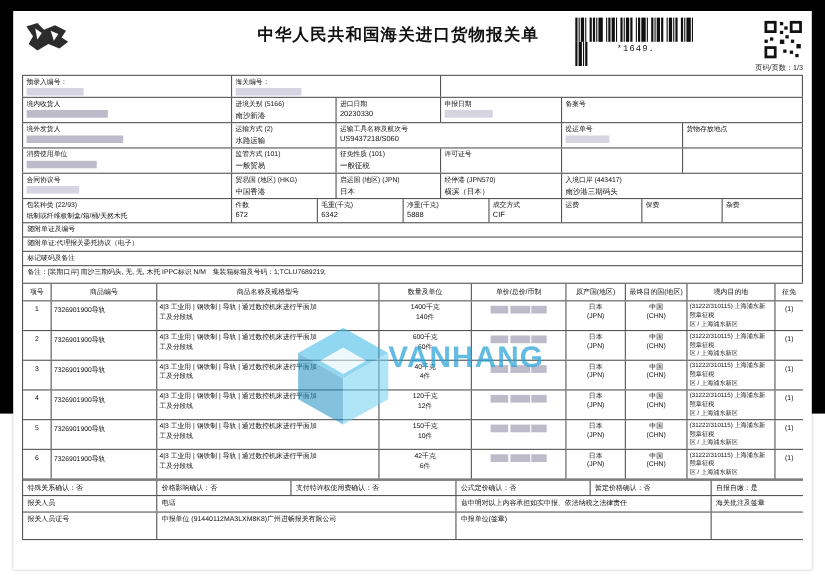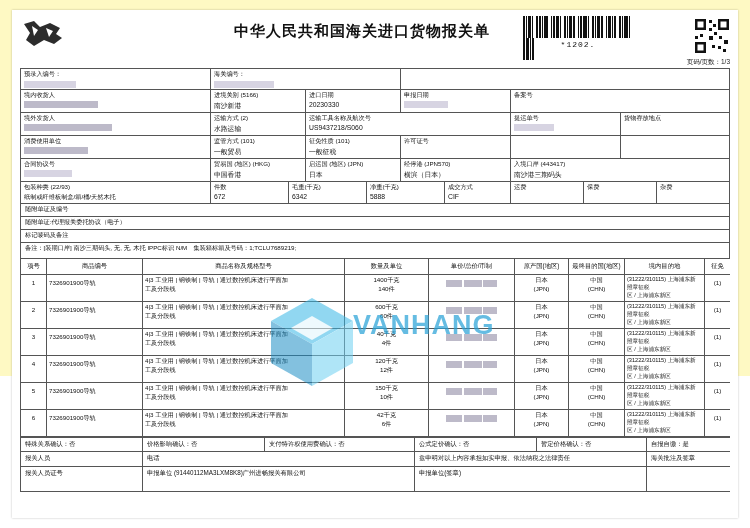--- a/index.html
+++ b/index.html
@@ -6,21 +6,21 @@
   body{
     width:750px;height:528px;
     background:#ffffff;
     font-family:"Liberation Sans","DejaVu Sans",sans-serif;
     font-size:7px;color:#111;
     position:relative;
     overflow:hidden;
   }
   .page{
     position:absolute;left:0;top:0;width:750px;height:376px;
-    background:#fef9c3;
+    background:#000000;
   }
   .sheet{
     position:absolute;left:12px;top:10px;width:726px;height:508px;
     background:#ffffff;
     box-shadow:0 0 2px rgba(0,0,0,.25);
   }
   
   .hdr{position:relative;height:48px;}
   .logo{
     position:absolute;left:8px;top:8px;width:46px;height:32px;
@@ -114,21 +114,21 @@
       <i style="width:2px"></i><i style="width:1px"></i><i style="width:3px"></i><i style="width:1px"></i>
       <i style="width:2px"></i><i style="width:2px"></i><i style="width:1px"></i><i style="width:4px"></i>
       <i style="width:1px"></i><i style="width:2px"></i><i style="width:3px"></i><i style="width:1px"></i>
       <i style="width:2px"></i><i style="width:1px"></i><i style="width:3px"></i><i style="width:2px"></i>
       <i style="width:1px"></i><i style="width:2px"></i><i style="width:4px"></i><i style="width:1px"></i>
       <i style="width:2px"></i><i style="width:1px"></i><i style="width:3px"></i><i style="width:2px"></i>
       <i style="width:1px"></i><i style="width:3px"></i><i style="width:1px"></i><i style="width:2px"></i>
       <i style="width:2px"></i><i style="width:1px"></i><i style="width:4px"></i><i style="width:1px"></i>
       <i style="width:2px"></i><i style="width:3px"></i><i style="width:1px"></i><i style="width:2px"></i>
     </div>
-    <div class="barnum">*1202.</div>
+    <div class="barnum">*1649.</div>
 
     <svg class="qr" viewBox="0 0 36 36">
       <rect x="0" y="0" width="36" height="36" fill="#fff"></rect>
       <rect x="1" y="1" width="11" height="11" fill="#111"></rect>
           <rect x="3.5" y="3.5" width="6" height="6" fill="#fff"></rect>
       <rect x="24" y="1" width="11" height="11" fill="#111"></rect>
           <rect x="26.5" y="3.5" width="6" height="6" fill="#fff"></rect>
       <rect x="1" y="24" width="11" height="11" fill="#111"></rect>
           <rect x="3.5" y="26.5" width="6" height="6" fill="#fff"></rect>
       <rect x="15" y="2" width="3" height="3" fill="#111"></rect>

